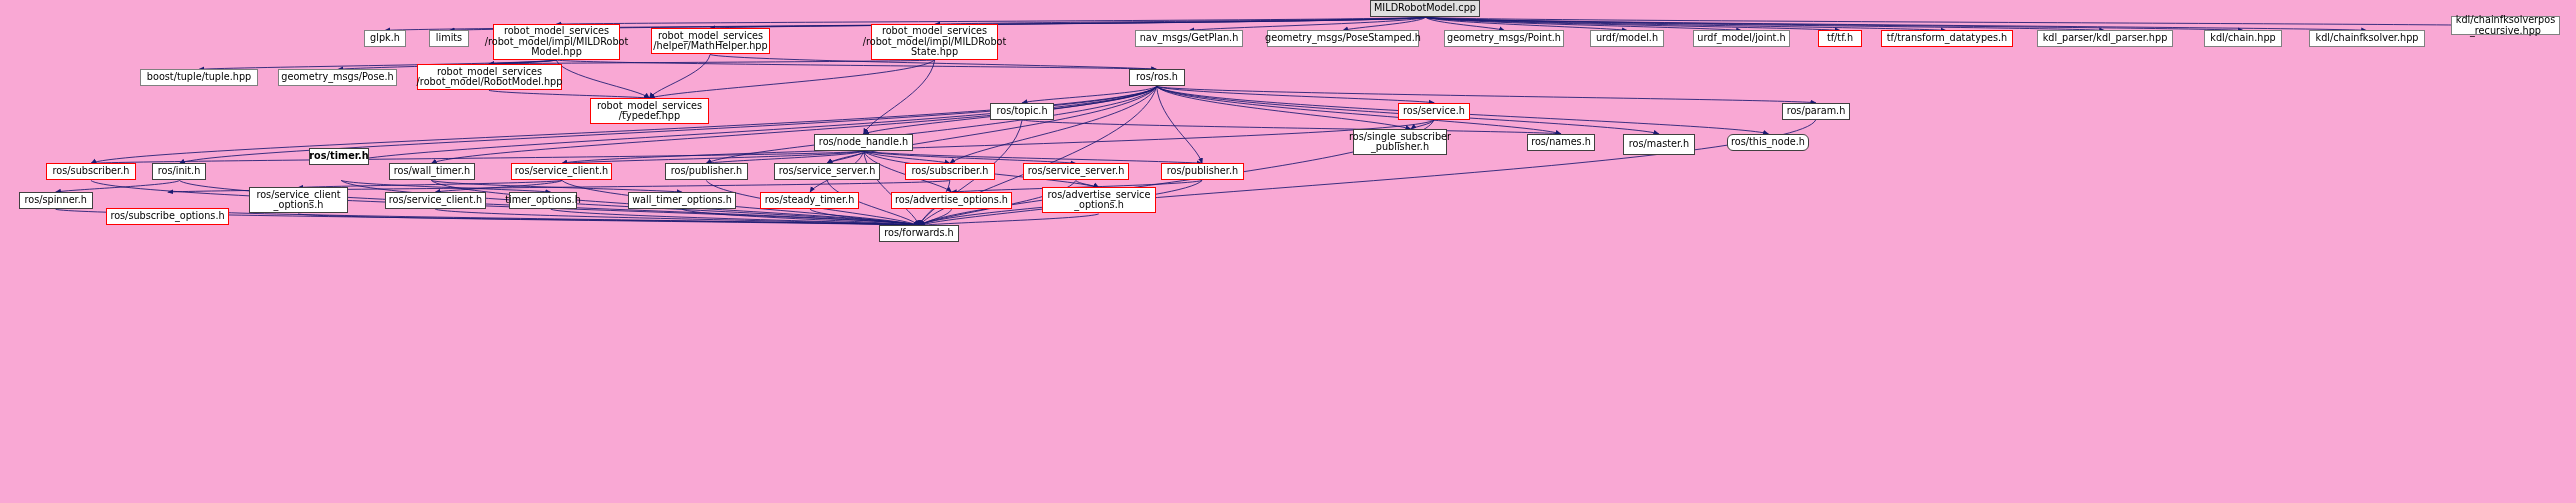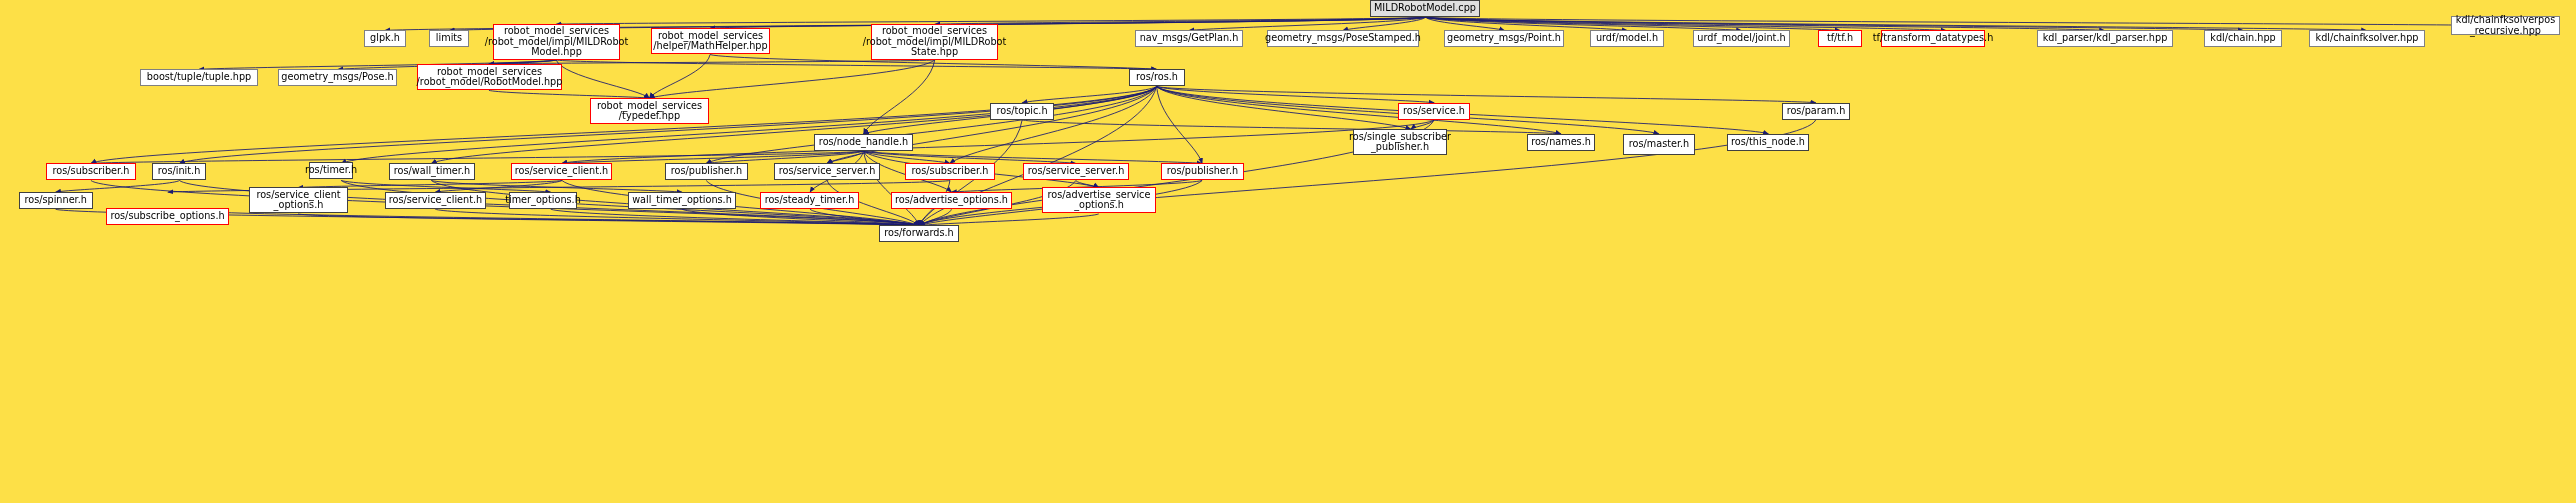--- a/index.html
+++ b/index.html
@@ -4,21 +4,21 @@
 <style>
   html, body {
     margin: 0;
     padding: 0;
     background: #ffffff;
   }
   #graph {
     position: relative;
     width: 2576px;
     height: 504px;
-    background: #fde047;
+    background: #f9a8d4;
     font-family: "DejaVu Sans", "Liberation Sans", sans-serif;
     overflow: hidden;
   }
   #edges {
     position: absolute;
     left: 0;
     top: 0;
     width: 2576px;
     height: 504px;
     pointer-events: none;
@@ -162,45 +162,45 @@
 /helper/MathHelper.hpp</div>
       <div class="node redb" style="left: 871px; top: 24px; width: 127px; height: 36px;">robot_model_services
 /robot_model/impl/MILDRobot
 State.hpp</div>
       <div class="node " style="left: 1135px; top: 30px; width: 108px; height: 17px;">nav_msgs/GetPlan.h</div>
       <div class="node " style="left: 1267px; top: 30px; width: 152px; height: 17px;">geometry_msgs/PoseStamped.h</div>
       <div class="node " style="left: 1444px; top: 30px; width: 120px; height: 17px;">geometry_msgs/Point.h</div>
       <div class="node " style="left: 1590px; top: 30px; width: 74px; height: 17px;">urdf/model.h</div>
       <div class="node " style="left: 1693px; top: 30px; width: 97px; height: 17px;">urdf_model/joint.h</div>
       <div class="node redb" style="left: 1818px; top: 30px; width: 44px; height: 17px; text-align: right;">tf/tf.h</div>
-      <div class="node redb" style="left: 1881px; top: 30px; width: 104px; height: 17px;">tf/transform_datatypes.h</div>
+      <div class="node redb" style="left: 1881px; top: 30px; width: 132px; height: 17px;">tf/transform_datatypes.h</div>
       <div class="node " style="left: 2037px; top: 30px; width: 136px; height: 17px;">kdl_parser/kdl_parser.hpp</div>
       <div class="node " style="left: 2204px; top: 30px; width: 78px; height: 17px;">kdl/chain.hpp</div>
       <div class="node " style="left: 2309px; top: 30px; width: 116px; height: 17px;">kdl/chainfksolver.hpp</div>
       <div class="node " style="left: 2451px; top: 16px; width: 109px; height: 19px;">kdl/chainfksolverpos
 _recursive.hpp</div>
       <div class="node " style="left: 140px; top: 69px; width: 118px; height: 17px;">boost/tuple/tuple.hpp</div>
       <div class="node " style="left: 278px; top: 69px; width: 119px; height: 17px;">geometry_msgs/Pose.h</div>
       <div class="node redb" style="left: 417px; top: 64px; width: 145px; height: 26.4px;">robot_model_services
 /robot_model/RobotModel.hpp</div>
       <div class="node dark" style="left: 1129px; top: 69px; width: 56px; height: 17px;">ros/ros.h</div>
       <div class="node redb" style="left: 590px; top: 98px; width: 119px; height: 26.4px;">robot_model_services
 /typedef.hpp</div>
       <div class="node dark" style="left: 990px; top: 103px; width: 64px; height: 17px;">ros/topic.h</div>
       <div class="node redb" style="left: 1398px; top: 103px; width: 72px; height: 17px;">ros/service.h</div>
       <div class="node dark" style="left: 1782px; top: 103px; width: 68px; height: 17px;">ros/param.h</div>
       <div class="node dark" style="left: 814px; top: 134px; width: 99px; height: 17px;">ros/node_handle.h</div>
       <div class="node dark" style="left: 1353px; top: 129px; width: 94px; height: 26.4px;">ros/single_subscriber
 _publisher.h</div>
       <div class="node dark" style="left: 1527px; top: 134px; width: 68px; height: 17px;">ros/names.h</div>
       <div class="node dark" style="left: 1623px; top: 134px; width: 72px; height: 21px;">ros/master.h</div>
-      <div class="node dark" style="left: 1727px; top: 134px; width: 82px; height: 17px;">ros/this_node.h</div>
+      <div class="node dark" style="left: 1727px; top: 134px; width: 82px; height: 17px; border-radius: 6px;">ros/this_node.h</div>
       <div class="node redb" style="left: 46px; top: 163px; width: 90px; height: 17px;">ros/subscriber.h</div>
       <div class="node dark" style="left: 152px; top: 163px; width: 54px; height: 17px;">ros/init.h</div>
-      <div class="node dark" style="left: 309px; top: 162px; width: 44px; height: 17px;">ros/timer.h</div>
+      <div class="node dark" style="left: 309px; top: 148px; width: 60px; height: 17px; font-weight: bold;">ros/timer.h</div>
       <div class="node dark" style="left: 389px; top: 163px; width: 86px; height: 17px;">ros/wall_timer.h</div>
       <div class="node redb" style="left: 511px; top: 163px; width: 101px; height: 17px;">ros/service_client.h</div>
       <div class="node dark" style="left: 665px; top: 163px; width: 83px; height: 17px;">ros/publisher.h</div>
       <div class="node dark" style="left: 774px; top: 163px; width: 106px; height: 17px;">ros/service_server.h</div>
       <div class="node redb" style="left: 905px; top: 163px; width: 90px; height: 17px;">ros/subscriber.h</div>
       <div class="node redb" style="left: 1023px; top: 163px; width: 106px; height: 17px;">ros/service_server.h</div>
       <div class="node redb" style="left: 1161px; top: 163px; width: 83px; height: 17px;">ros/publisher.h</div>
       <div class="node dark" style="left: 18.7px; top: 192px; width: 74px; height: 17px;">ros/spinner.h</div>
       <div class="node redb" style="left: 106px; top: 208px; width: 123px; height: 17px;">ros/subscribe_options.h</div>
       <div class="node dark" style="left: 249px; top: 187px; width: 99px; height: 26.4px;">ros/service_client

